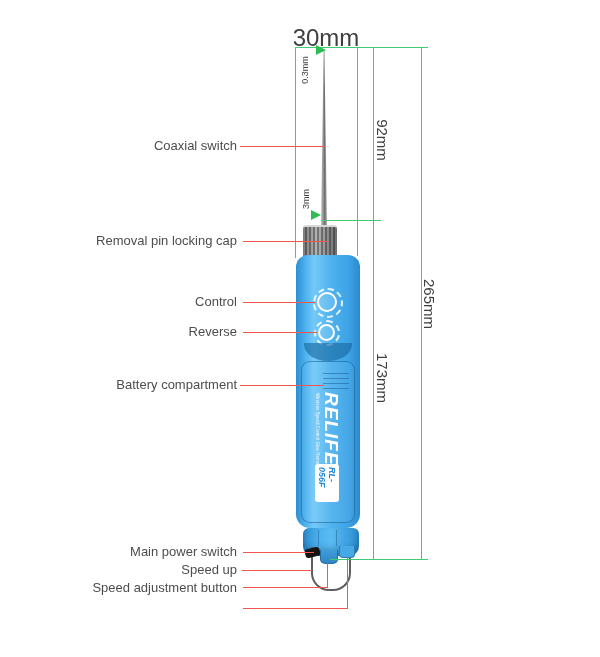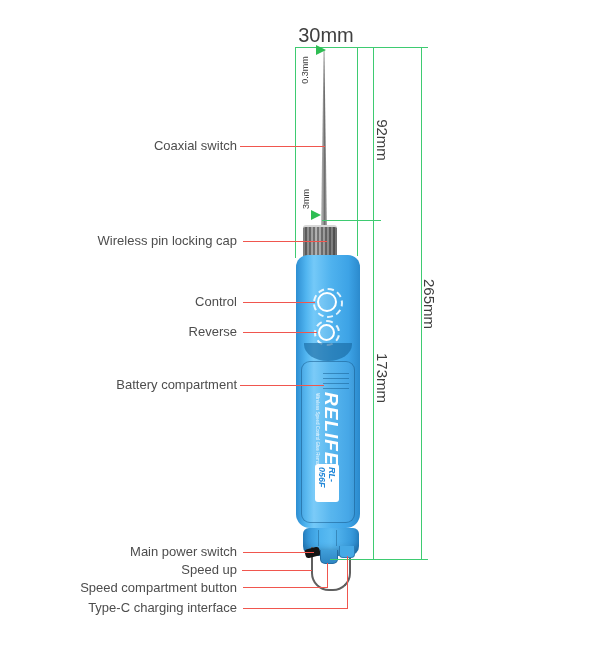--- a/index.html
+++ b/index.html
@@ -99,42 +99,41 @@
   <div class="dimh" style="left:295px;top:47px;width:133px;"></div>
   <div class="dimv" style="left:295px;top:47px;height:211px;"></div>
   <div class="dimv" style="left:357px;top:47px;height:209px;"></div>
   <div class="dimv" style="left:373px;top:47px;height:512px;"></div>
   <div class="dimv" style="left:421px;top:47px;height:512px;"></div>
   <div class="dimh" style="left:322px;top:220px;width:59px;"></div>
   <div class="dimh" style="left:330px;top:559px;width:98px;"></div>
   <div class="tri" style="left:316px;top:45px;"></div>
   <div class="tri" style="left:311px;top:210px;"></div>
 
-  <div class="dimtext" style="left:326px;top:24px;transform:translateX(-50%);font-size:20px;">30mm</div>
+  <div class="dimtext" style="left:326px;top:24px;transform:translateX(-50%);font-size:24px;">30mm</div>
   <div class="dimtext rotm90" style="left:305px;top:70px;font-size:9px;">0.3mm</div>
   <div class="dimtext rotm90" style="left:306px;top:199px;font-size:9px;">3mm</div>
   <div class="dimtext rot90" style="left:382px;top:140px;font-size:15px;">92mm</div>
   <div class="dimtext rot90" style="left:382px;top:378px;font-size:15px;">173mm</div>
   <div class="dimtext rot90" style="left:429px;top:304px;font-size:15px;">265mm</div>
 
   <div class="lead" style="left:240px;top:146px;width:85px;"></div>
   <div class="lead" style="left:243px;top:241px;width:84px;"></div>
   <div class="lead" style="left:243px;top:302px;width:72px;"></div>
   <div class="lead" style="left:243px;top:332px;width:74px;"></div>
   <div class="lead" style="left:240px;top:385px;width:84px;"></div>
   <div class="lead" style="left:243px;top:552px;width:71px;"></div>
   <div class="lead" style="left:242px;top:570px;width:70px;"></div>
   <div class="lead" style="left:243px;top:587px;width:85px;"></div>
   <div class="leadv" style="left:327px;top:563px;height:25px;"></div>
   <div class="lead" style="left:243px;top:608px;width:105px;"></div>
   <div class="leadv" style="left:347px;top:556px;height:53px;"></div>
 
   <div class="plabel" style="top:138px;">Coaxial switch</div>
-  <div class="plabel" style="top:233px;">Wireless pin locking cap</div>
+  <div class="plabel" style="top:233px;">Removal pin locking cap</div>
   <div class="plabel" style="top:294px;">Control</div>
   <div class="plabel" style="top:324px;padding-left:28px;">Reverse</div>
   <div class="plabel" style="top:544px;">Main power switch</div>
   <div class="plabel" style="top:377px;">Battery compartment</div>
   <div class="plabel" style="top:562px;">Speed up</div>
-  <div class="plabel" style="top:580px;">Speed compartment button</div>
-  <div class="plabel" style="top:600px;">Type-C charging interface</div>
+  <div class="plabel" style="top:580px;">Speed adjustment button</div>
 
 </div>
 
 </body></html>

